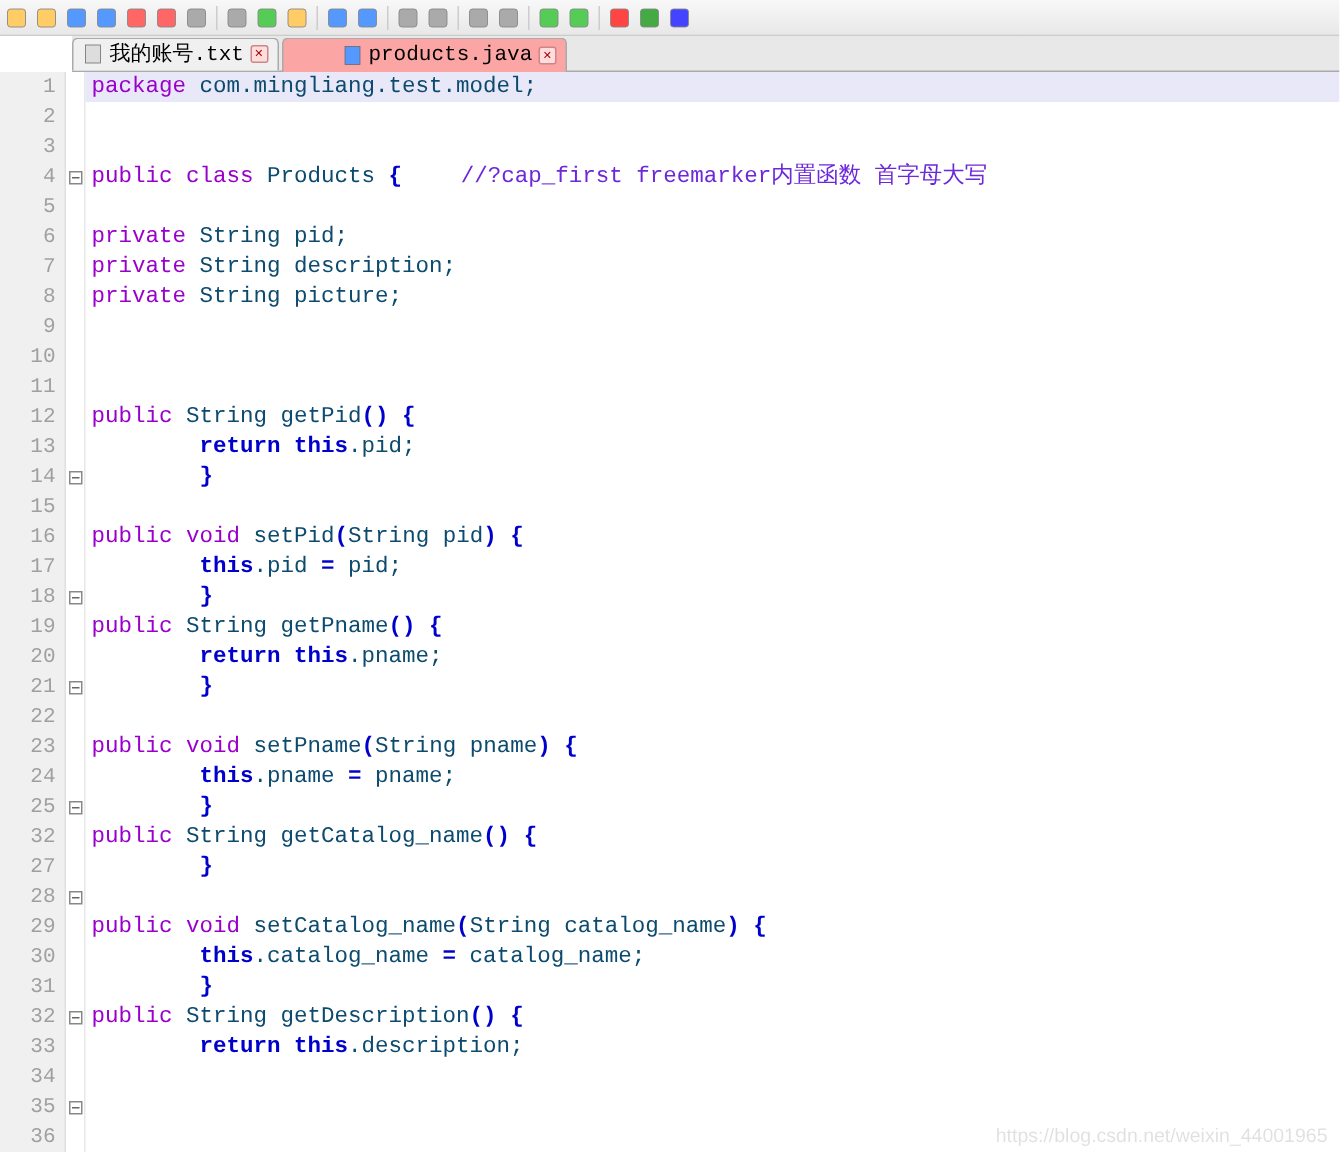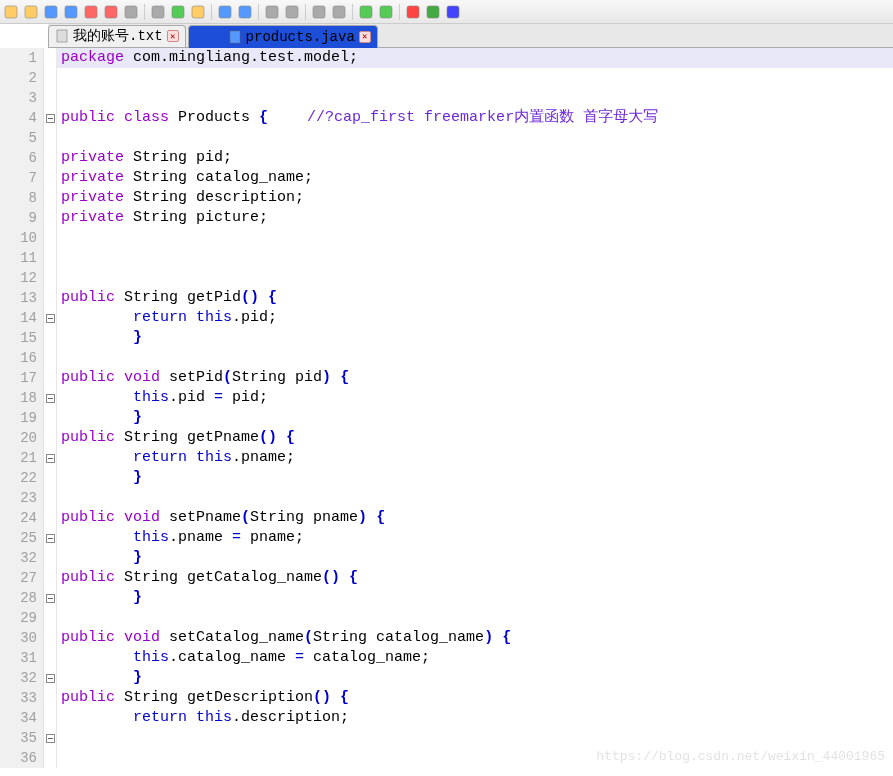--- a/index.html
+++ b/index.html
@@ -53,21 +53,21 @@
   border: 1px solid #aaa;
   border-bottom: none;
   border-top-left-radius: 4px;
   border-top-right-radius: 4px;
   margin-right: 2px;
   font-size: 14px;
   gap: 4px;
   cursor: pointer;
 }
 .tab.active {
-  background: #1d4ed8;
+  background: #fca5a5;
   height: 23px;
   margin-bottom: -1px;
   padding-left: 39px;
 }
 .tab .file-icon { width: 14px; height: 14px; display: inline-flex; }
 .tab .close-x {
   width: 12px; height: 12px;
   display: inline-flex;
   align-items: center;
   justify-content: center;
@@ -119,32 +119,32 @@
   flex: 1;
   position: relative;
 }
 .line {
   height: 20px;
   line-height: 20px;
   white-space: pre;
   padding-left: 4px;
 }
 .line.highlight { background: #e8e8f8; }
-.kw { color: #0000cc; font-weight: normal; }
+.kw { color: #0000cc; font-weight: bold; }
 .mod { color: #9a00cc; }
 .comment { color: #6d28d9; margin-left: 12px; }
 .brace { color: #0000cc; font-weight: bold; }
-.plain { color: #000000; }
+.plain { color: #0c4a6e; }
 .watermark {
   position: absolute;
   right: 8px;
   bottom: 4px;
   color: rgba(0,0,0,0.12);
   font-size: 13px;
-  font-family: Liberation Mono, monospace;
+  font-family: Liberation Sans, sans-serif;
 }
 </style>
 </head>
 <body>
 
 <div class="toolbar" id="toolbar">
     <div class="tb-icon">
       <svg viewBox="0 0 14 14">
         <rect x="1" y="1" width="12" height="12" rx="2" fill="#fc6" stroke="#888" stroke-width="0.6"></rect>
       </svg>
@@ -372,21 +372,20 @@
       <div class="fold"></div>
     </div>
   <div class="code" id="codearea">
     <div class="watermark">https://blog.csdn.net/weixin_44001965</div>
   <div class="line highlight"><span class="mod">package</span><span class="plain"> com.mingliang.test.model;</span></div>
       <div class="line"></div>
       <div class="line"></div>
       <div class="line"><span class="mod">public</span><span class="plain"> </span><span class="mod">class</span><span class="plain"> Products </span><span class="brace">{</span><span class="plain">   </span><span class="comment">//?cap_first freemarker内置函数 首字母大写</span></div>
       <div class="line"></div>
       <div class="line"><span class="mod">private</span><span class="plain"> String pid;</span></div>
-      <div class="line"><span class="mod">private</span><span class="plain"> String catalog_name;</span></div>
       <div class="line"><span class="mod">private</span><span class="plain"> String description;</span></div>
       <div class="line"><span class="mod">private</span><span class="plain"> String picture;</span></div>
       <div class="line"></div>
       <div class="line"></div>
       <div class="line"></div>
       <div class="line"><span class="mod">public</span><span class="plain"> String getPid</span><span class="brace">()</span><span class="plain"> </span><span class="brace">{</span></div>
       <div class="line"><span class="plain">        </span><span class="kw">return</span><span class="plain"> </span><span class="kw">this</span><span class="plain">.pid;</span></div>
       <div class="line"><span class="plain">        </span><span class="brace">}</span></div>
       <div class="line"></div>
       <div class="line"><span class="mod">public</span><span class="plain"> </span><span class="mod">void</span><span class="plain"> setPid</span><span class="brace">(</span><span class="plain">String pid</span><span class="brace">)</span><span class="plain"> </span><span class="brace">{</span></div>

